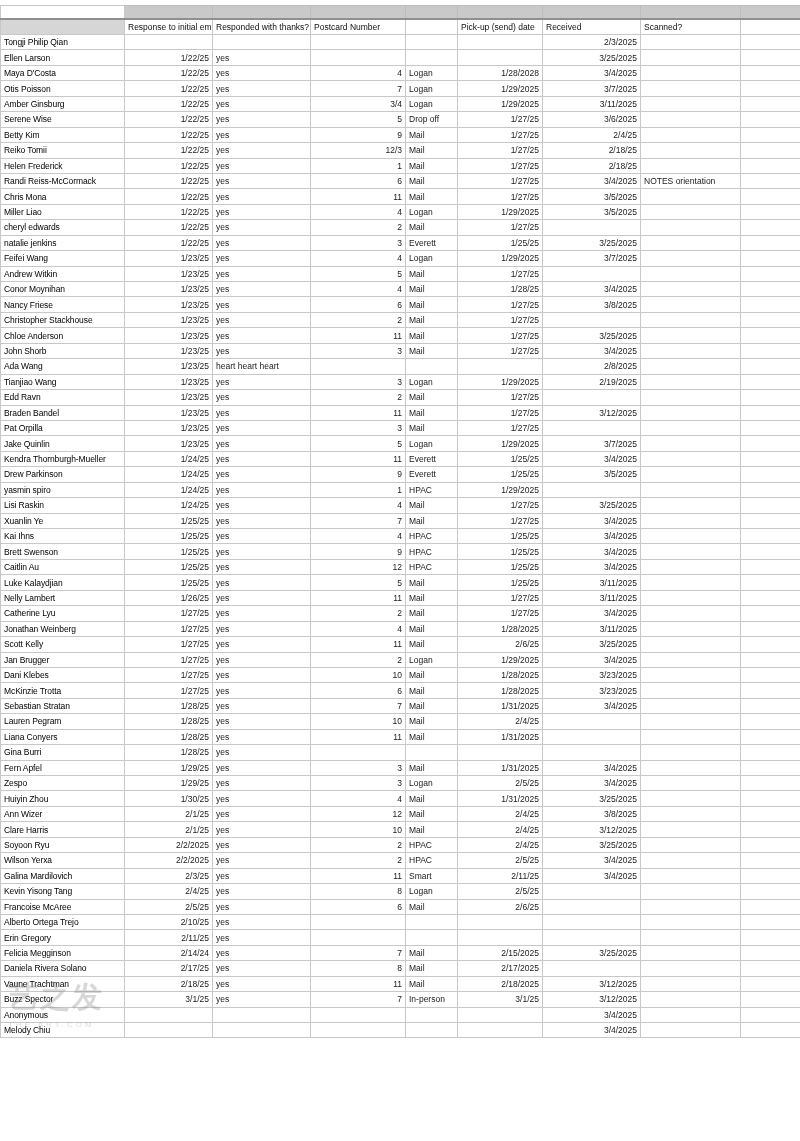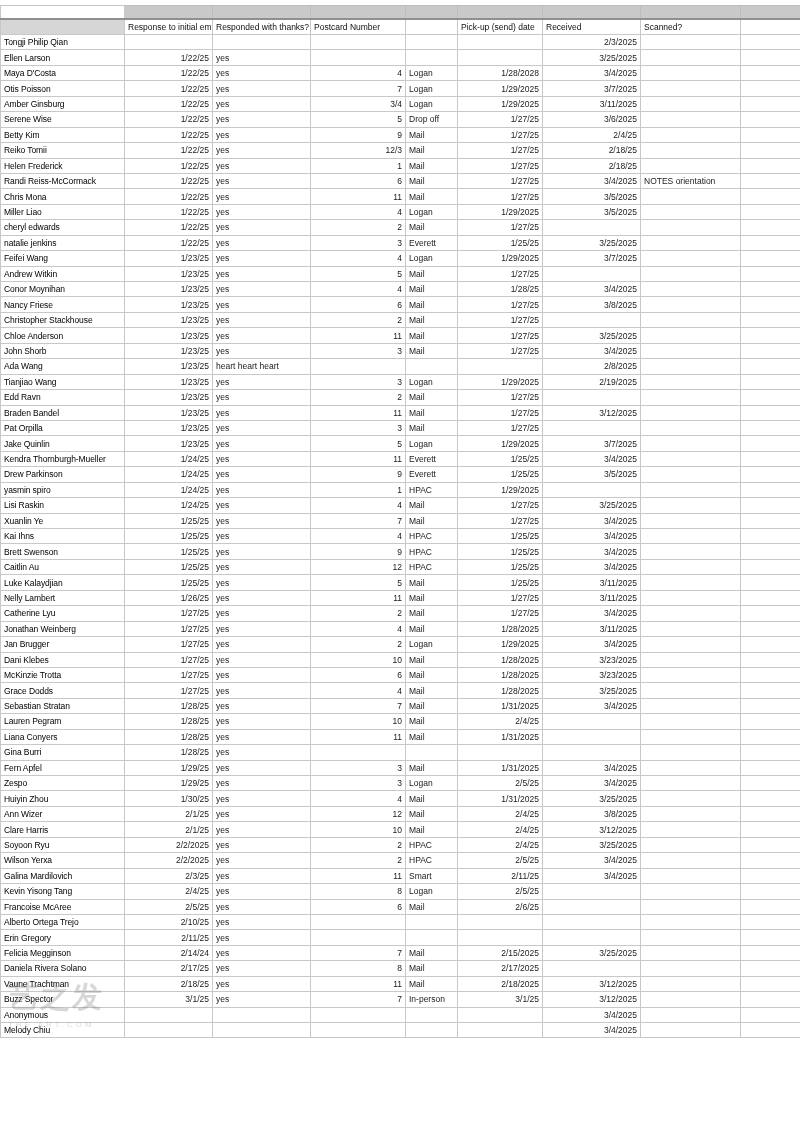--- a/index.html
+++ b/index.html
@@ -590,20 +590,31 @@
           <td class="num">1/27/25</td>
           <td class="lft">yes</td>
           <td class="num">4</td>
           <td class="lft">Mail</td>
           <td class="num hl">1/28/2025</td>
           <td class="num hl">3/11/2025</td>
           <td class="lft"></td>
           <td class="lft"></td>
         </tr>
         <tr>
+          <td class="namecell">Scott Kelly</td>
+          <td class="num">1/27/25</td>
+          <td class="lft">yes</td>
+          <td class="num">11</td>
+          <td class="lft">Mail</td>
+          <td class="num hl">2/6/25</td>
+          <td class="num hl">3/25/2025</td>
+          <td class="lft"></td>
+          <td class="lft"></td>
+        </tr>
+        <tr>
           <td class="namecell">Jan Brugger</td>
           <td class="num">1/27/25</td>
           <td class="lft">yes</td>
           <td class="num">2</td>
           <td class="lft">Logan</td>
           <td class="num hl">1/29/2025</td>
           <td class="num hl">3/4/2025</td>
           <td class="lft"></td>
           <td class="lft"></td>
         </tr>
@@ -619,31 +630,20 @@
           <td class="lft"></td>
         </tr>
         <tr>
           <td class="namecell">McKinzie Trotta</td>
           <td class="num">1/27/25</td>
           <td class="lft">yes</td>
           <td class="num">6</td>
           <td class="lft">Mail</td>
           <td class="num hl">1/28/2025</td>
           <td class="num hl">3/23/2025</td>
-          <td class="lft"></td>
-          <td class="lft"></td>
-        </tr>
-        <tr>
-          <td class="namecell">Grace Dodds</td>
-          <td class="num">1/27/25</td>
-          <td class="lft">yes</td>
-          <td class="num">4</td>
-          <td class="lft">Mail</td>
-          <td class="num hl">1/28/2025</td>
-          <td class="num hl">3/25/2025</td>
           <td class="lft"></td>
           <td class="lft"></td>
         </tr>
         <tr>
           <td class="namecell">Sebastian Stratan</td>
           <td class="num">1/28/25</td>
           <td class="lft">yes</td>
           <td class="num">7</td>
           <td class="lft">Mail</td>
           <td class="num hl">1/31/2025</td>

